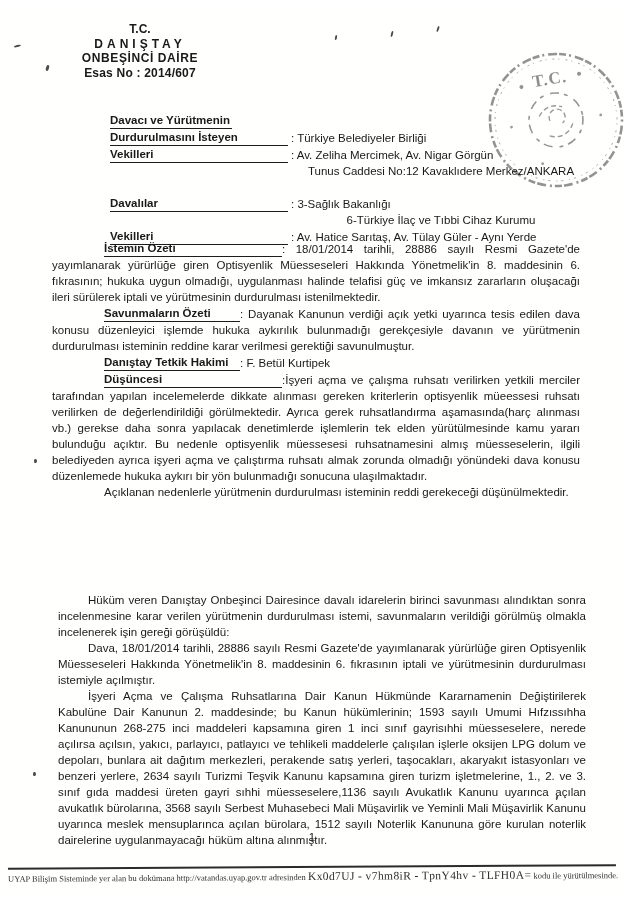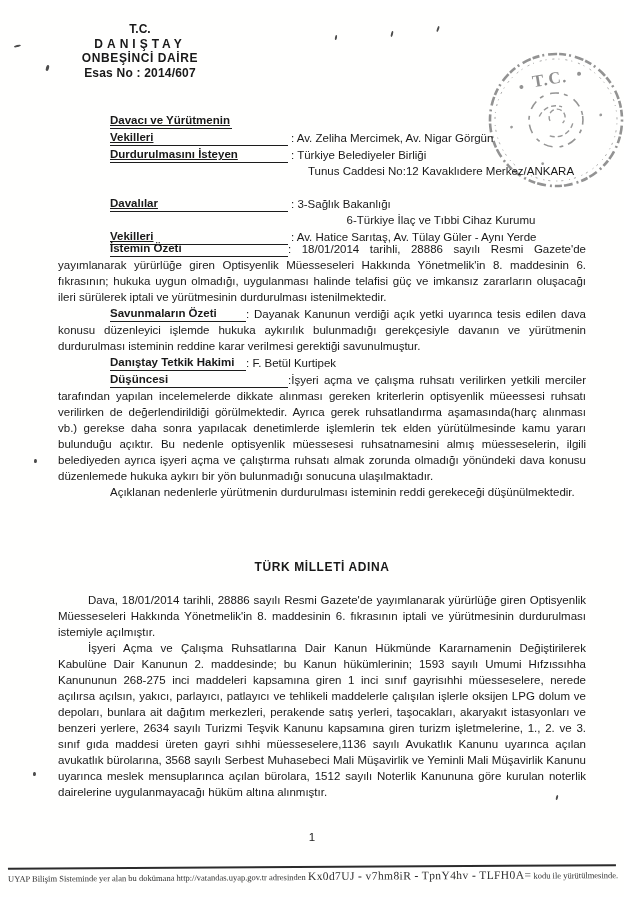--- a/index.html
+++ b/index.html
@@ -27,29 +27,28 @@
   }
 
   
   .parties, .secs, .bodytext { font-size:11.5px; line-height:16px; }
   .parties { position:absolute; left:58px; top:104px; width:528px; }
   .frow { min-height:16px; }
   .flabel {
     display:inline-block; margin-left:52px; width:178px;
     border-bottom:1.5px solid #1c1c1c; font-weight:700;
     vertical-align:bottom;
-    text-decoration:underline;
   }
   .flabel.autow { width:auto; padding-right:2px; }
   .fvalue { padding-left:3px; }
   .fcont  { margin-left:238px;text-align:center; }
   .gap-above { margin-top:16px; }
 
   .secs {
-    position:absolute; left:58px; top:232px; width:528px;
+    position:absolute; left:52px; top:232px; width:528px;
     text-align:justify;
   }
   .secs p { margin:0; text-indent:52px; }
   .lbl {
     display:inline-block; border-bottom:1.5px solid #1c1c1c;
     font-weight:700; vertical-align:bottom; text-indent:0;
   }
   .lbl.w-wide   { width:178px; }
   .lbl.w-narrow { width:136px; }
 
@@ -111,24 +110,24 @@
       <circle cx="56" cy="117" r="1.4" fill="#4a4a4a"></circle>
       <text x="76" y="40" text-anchor="middle" font-family="Liberation Serif, serif" font-size="17" font-weight="bold" fill="#333333" letter-spacing="1">T.C.</text>
     </svg>
   </div>
 
   <div class="parties">
     <div class="frow">
       <span class="flabel autow">Davacı ve Yürütmenin</span>
     </div>
     <div class="frow">
-      <span class="flabel">Vekilleri</span><span class="fvalue">: Av. Zeliha Mercimek, Av. Nigar Görgün</span>
+      <span class="flabel">Durdurulmasını İsteyen</span><span class="fvalue">: Türkiye Belediyeler Birliği</span>
     </div>
     <div class="frow">
-      <span class="flabel">Durdurulmasını İsteyen</span><span class="fvalue">: Türkiye Belediyeler Birliği</span>
+      <span class="flabel">Vekilleri</span><span class="fvalue">: Av. Zeliha Mercimek, Av. Nigar Görgün</span>
     </div>
     <div class="frow fcont">Tunus Caddesi No:12 Kavaklıdere Merkez/ANKARA</div>
 
     <div class="frow gap-above">
       <span class="flabel">Davalılar</span><span class="fvalue">: 3-Sağlık Bakanlığı</span>
     </div>
     <div class="frow fcont">6-Türkiye İlaç ve Tıbbi Cihaz Kurumu</div>
     <div class="frow">
       <span class="flabel">Vekilleri</span><span class="fvalue">: Av. Hatice Sarıtaş, Av. Tülay Güler - Aynı Yerde</span>
     </div>
@@ -139,23 +138,23 @@
 
     <p><span class="lbl w-narrow">Savunmaların Özeti</span><span>: Dayanak Kanunun verdiği açık yetki uyarınca tesis edilen dava konusu düzenleyici işlemde hukuka aykırılık bulunmadığı gerekçesiyle davanın ve yürütmenin durdurulması isteminin reddine karar verilmesi gerektiği savunulmuştur.</span></p>
 
     <p class="gap-above"><span class="lbl w-narrow">Danıştay Tetkik Hakimi</span><span>: F. Betül Kurtipek</span></p>
 
     <p class="gap-above"><span class="lbl w-wide">Düşüncesi</span><span>:İşyeri açma ve çalışma ruhsatı verilirken yetkili merciler tarafından yapılan incelemelerde dikkate alınması gereken kriterlerin optisyenlik müeessesi ruhsatı verilirken de değerlendirildiği görülmektedir. Ayrıca gerek ruhsatlandırma aşamasında(harç alınması vb.) gerekse daha sonra yapılacak denetimlerde işlemlerin tek elden yürütülmesinde kamu yararı bulunduğu açıktır. Bu nedenle optisyenlik müessesesi ruhsatnamesini almış müesseselerin, ilgili belediyeden ayrıca işyeri açma ve çalıştırma ruhsatı almak zorunda olmadığı yönündeki dava konusu düzenlemede hukuka aykırı bir yön bulunmadığı sonucuna ulaşılmaktadır.</span></p>
 
     <p>Açıklanan nedenlerle yürütmenin durdurulması isteminin reddi gerekeceği düşünülmektedir.</p>
   </div>
 
-  <div class="heading">TÜRK MİLLETİ ADINA</div>
 
   <div class="bodytext">
+    <p>Hüküm veren Danıştay Onbeşinci Dairesince davalı idarelerin birinci savunması alındıktan sonra incelenmesine karar verilen yürütmenin durdurulması istemi, savunmaların verildiği görülmüş olmakla incelenerek işin gereği görüşüldü:</p>
     <p>Dava, 18/01/2014 tarihli, 28886 sayılı Resmi Gazete'de yayımlanarak yürürlüğe giren Optisyenlik Müesseseleri Hakkında Yönetmelik'in 8. maddesinin 6. fıkrasının iptali ve yürütmesinin durdurulması istemiyle açılmıştır.</p>
     <p>İşyeri Açma ve Çalışma Ruhsatlarına Dair Kanun Hükmünde Kararnamenin Değiştirilerek Kabulüne Dair Kanunun 2. maddesinde; bu Kanun hükümlerinin; 1593 sayılı Umumi Hıfzıssıhha Kanununun 268-275 inci maddeleri kapsamına giren 1 inci sınıf gayrisıhhi müesseselere, nerede açılırsa açılsın, yakıcı, parlayıcı, patlayıcı ve tehlikeli maddelerle çalışılan işlerle oksijen LPG dolum ve depoları, bunlara ait dağıtım merkezleri, perakende satış yerleri, taşocakları, akaryakıt istasyonları ve benzeri yerlere, 2634 sayılı Turizmi Teşvik Kanunu kapsamına giren turizm işletmelerine, 1., 2. ve 3. sınıf gıda maddesi üreten gayri sıhhi müesseselere,1136 sayılı Avukatlık Kanunu uyarınca açılan avukatlık bürolarına, 3568 sayılı Serbest Muhasebeci Mali Müşavirlik ve Yeminli Mali Müşavirlik Kanunu uyarınca meslek mensuplarınca açılan bürolara, 1512 sayılı Noterlik Kanununa göre kurulan noterlik dairelerine uygulanmayacağı hüküm altına alınmıştır.</p>
   </div>
 
   <div class="pagenum">1</div>
 
   <div class="footer">
     <div class="footer-rule"></div>
     <div class="footer-text">
       <span>UYAP Bilişim Sisteminde yer alan bu dokümana http://vatandas.uyap.gov.tr adresinden</span>

